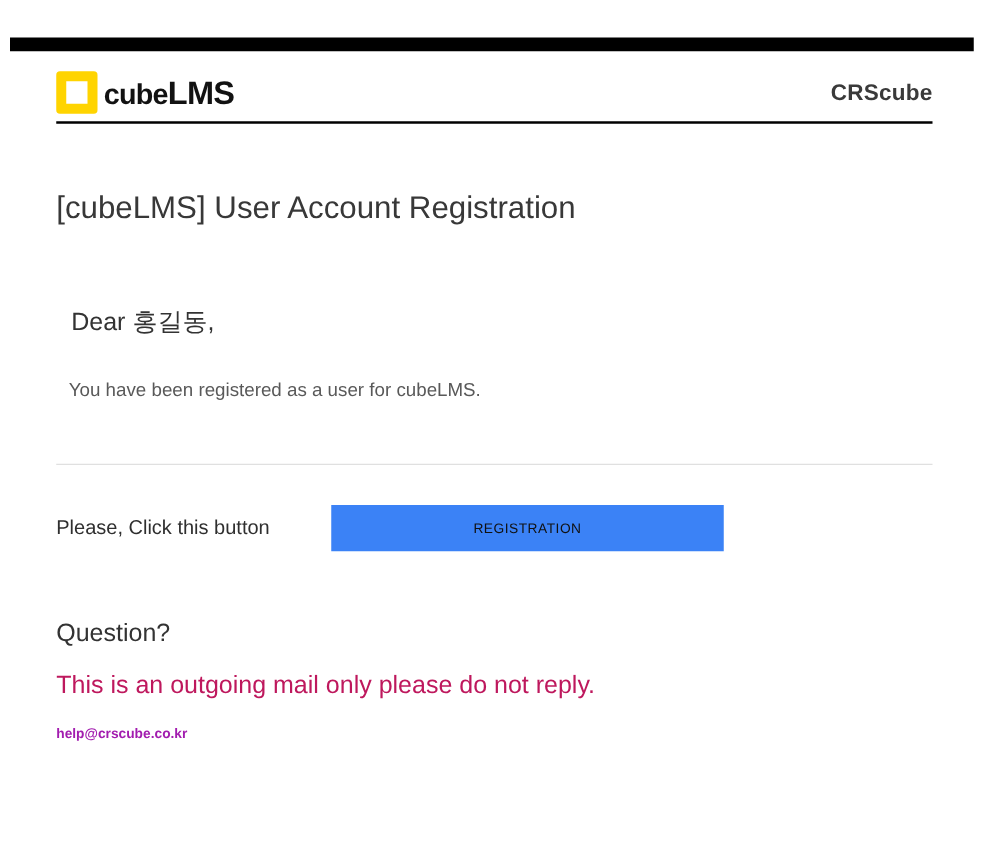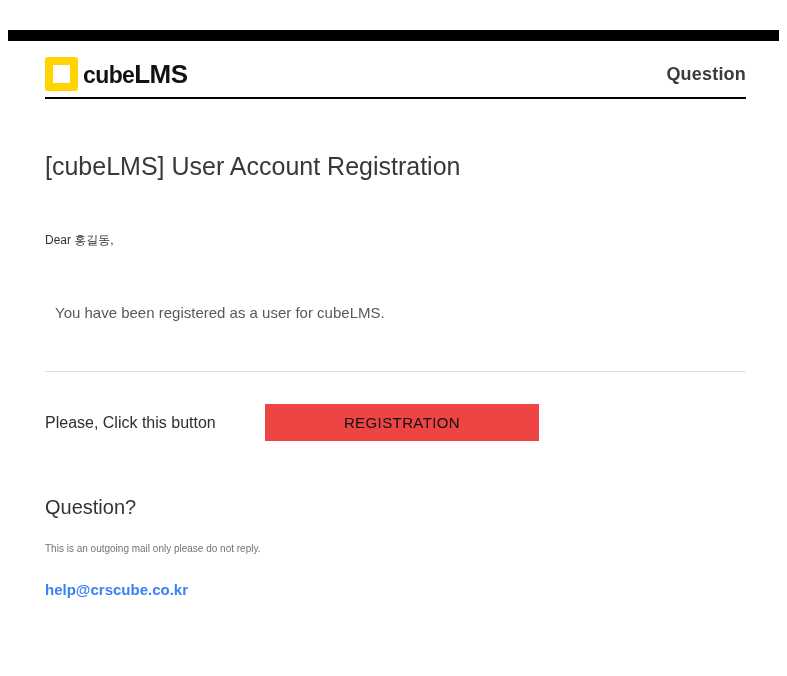--- a/index.html
+++ b/index.html
@@ -20,54 +20,54 @@
   .logo-text { white-space:nowrap; line-height:1; }
   .logo-cube { font-size:23px; font-weight:600; color:#121212; letter-spacing:-0.6px; }
   .logo-lms  { font-size:26px; font-weight:800; color:#121212; letter-spacing:-0.6px; }
   .company { font-size:18px; font-weight:700; color:#3a3a3a; letter-spacing:0.2px; }
 
   .header-rule { position:absolute; left:45px; top:97px; width:701px; height:2px; background:#000000; }
 
   .title { position:absolute; left:45px; top:151px; margin:0; font-size:25px; font-weight:400;
            color:#383838; line-height:30px; white-space:nowrap;text-align:center; }
 
-  .greeting { position:absolute; left:45px; top:232px; margin:0; font-size:12px; color:#333333; }
+  .greeting { position:absolute; left:45px; top:232px; margin:12px; font-size:20px; color:#333333; }
 
   .body-line { position:absolute; left:45px; margin:10px; font-size:15px; color:#595959; line-height:19px; white-space:nowrap; }
   .body1 { top:293px; }
   .body2 { top:314px; }
 
   .divider { position:absolute; left:45px; top:371px; width:701px; height:1px; background:#e0e0e0; }
 
   .cta-prompt { position:absolute; left:45px; top:414px; font-size:16px; color:#2f2f2f; }
-  .cta-button { position:absolute; left:265px; top:404px; width:274px; height:37px;
-                background:#ef4444; color:#111111; font-size:15px; letter-spacing:0.4px;
+  .cta-button { position:absolute; left:265px; top:404px; width:314px; height:37px;
+                background:#3b82f6; color:#111111; font-size:11px; letter-spacing:0.4px;
                 display:flex; align-items:center; justify-content:center;
                 text-decoration:none; cursor:pointer; border:none; }
 
   .q-heading { position:absolute; left:45px; top:496px; margin:0; font-size:20px; color:#333333; }
-  .f-line { position:absolute; left:45px; margin:0; font-size:10px; color:#737373; line-height:19px; white-space:nowrap; }
+  .f-line { position:absolute; left:45px; margin:0; font-size:20px; color:#be185d; line-height:19px; white-space:nowrap; }
   .f1 { top:539px; }
   .f2 { top:560px; }
-  .f-email { position:absolute; left:45px; top:581px; margin:0; font-size:15px;
-             font-weight:700; color:#3b82f6; }
+  .f-email { position:absolute; left:45px; top:581px; margin:0; font-size:11px;
+             font-weight:700; color:#a21caf; }
 </style>
 </head>
 <body>
 
 <div class="page">
 
   <div class="top-bar"></div>
 
   <div class="header">
     <div class="logo">
       <span class="logo-mark"></span>
       <span class="logo-text"><span class="logo-cube">cube</span><span class="logo-lms">LMS</span></span>
     </div>
-    <div class="company">Question</div>
+    <div class="company">CRScube</div>
   </div>
 
   <div class="header-rule"></div>
 
   <h1 class="title">[cubeLMS] User Account Registration</h1>
 
   <p class="greeting">Dear 홍길동,</p>
 
   <p class="body-line body1">You have been registered as a user for cubeLMS.</p>
 

